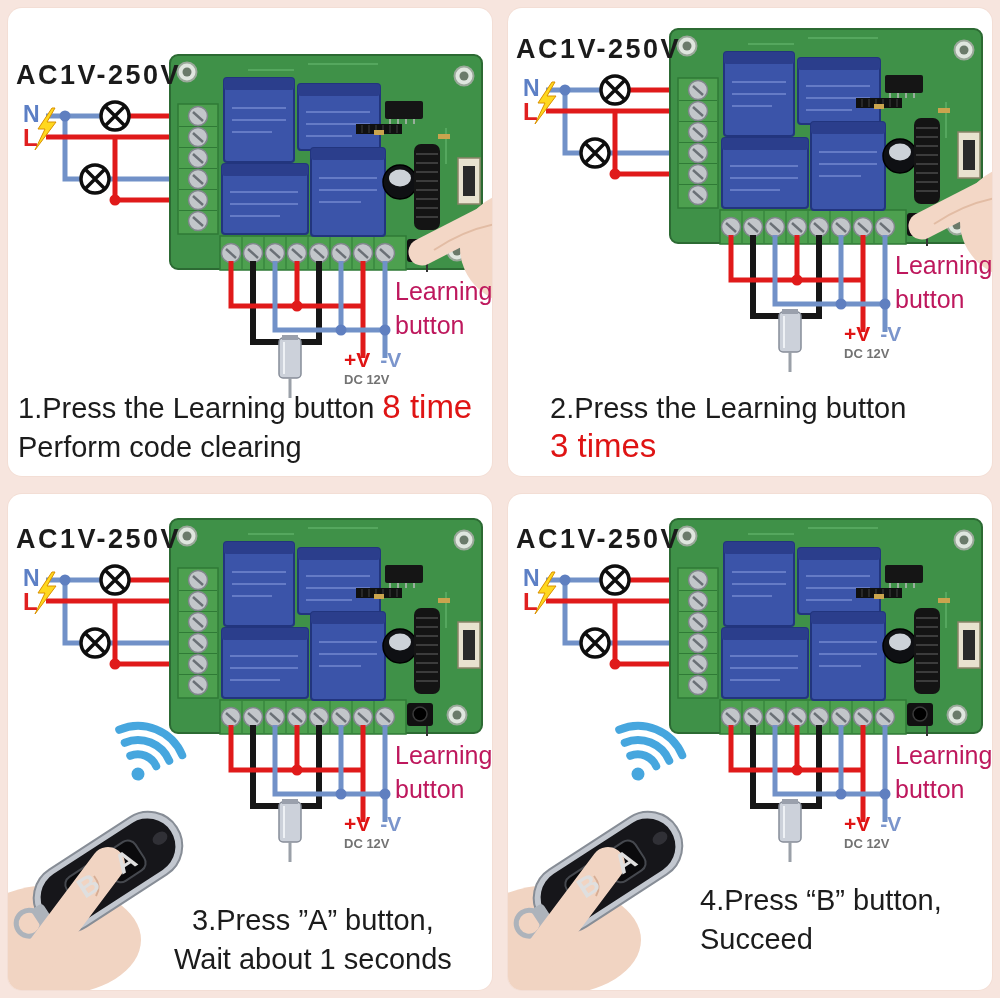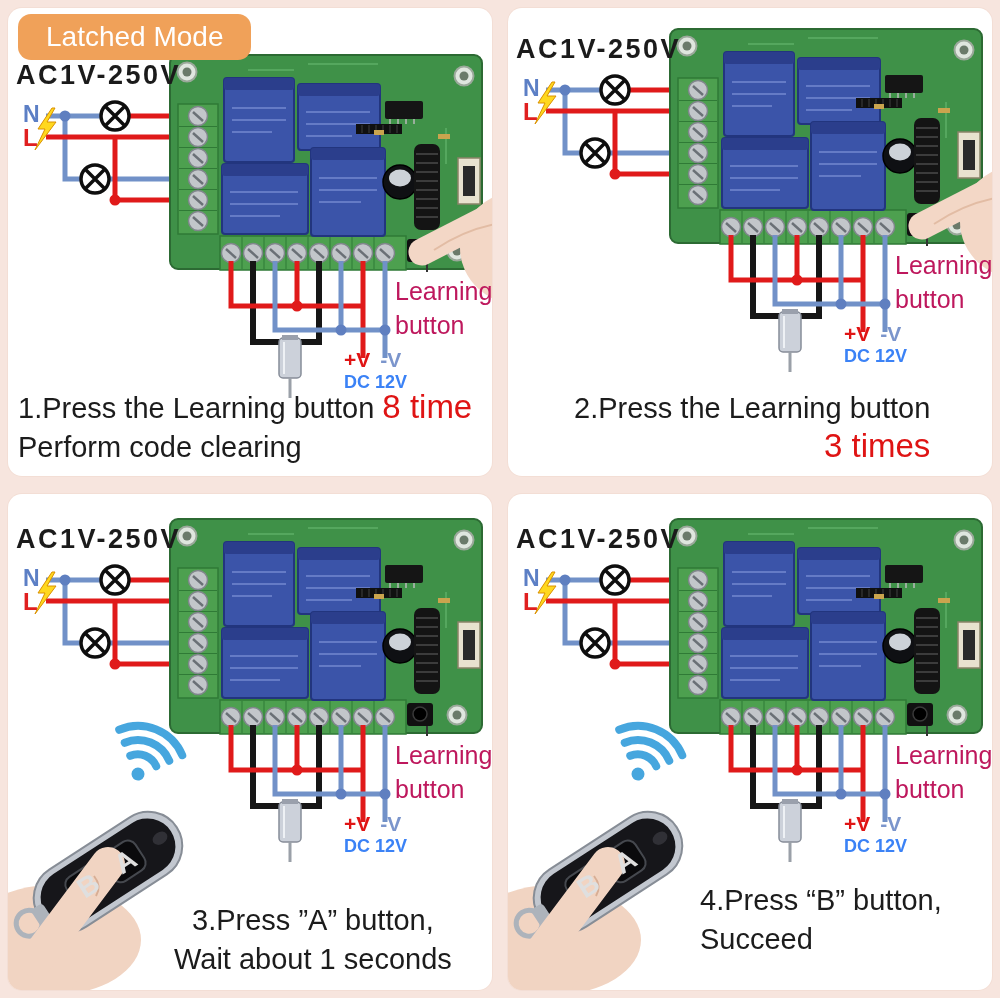--- a/index.html
+++ b/index.html
@@ -18,29 +18,29 @@
   .scene{position:absolute;left:0;top:0;width:484px;height:400px;overflow:visible;}
 
   .lbl{position:absolute;white-space:nowrap;}
   .voltage{left:8px;top:52px;font-size:27px;font-weight:700;letter-spacing:2.5px;color:#1b1b1b;}
   .n-label{left:15px;top:93px;font-size:23px;font-weight:700;color:#5c7fc5;}
   .l-label{left:15px;top:116px;font-size:24px;font-weight:700;color:#e01f1f;}
   .learning{left:387px;top:266px;font-size:25px;color:#be185d;line-height:34px;}
   .pv{left:336px;top:340px;font-size:21px;font-weight:700;}
   .pv .plus{color:#e01414;}
   .pv .minus{color:#7b95cc;margin-left:10px;}
-  .dc{left:336px;top:364px;font-size:18px;font-weight:700;color:#3b82f6;}
+  .dc{left:336px;top:364px;font-size:13px;font-weight:700;color:#737373;}
 
   .badge{position:absolute;left:10px;top:6px;display:inline-flex;align-items:center;
          padding:0 28px;height:46px;background:#f0a159;border-radius:13px;
          color:#ffffff;font-size:28px;z-index:5;}
 
   .caption{position:absolute;font-size:29px;color:#1c1c1c;line-height:37px;z-index:4;}
   .p1 .caption{left:10px;top:380px;}
-  .p2 .caption{left:66px;top:380px;text-align:right;}
+  .p2 .caption{left:42px;top:380px;}
   .p3 .caption{left:166px;top:406px;text-align:center;}
   .p4 .caption{left:172px;top:386px;margin-left:20px;}
   .cap-line{white-space:nowrap;}
   .c-red{color:#df1414;font-size:33px;}
 
   .wifi-svg{position:absolute;left:80px;top:210px;width:100px;height:90px;overflow:visible;}
   .remote-svg{position:absolute;left:-30px;top:278px;width:260px;height:215px;overflow:visible;}
   .rl{font-family:"Liberation Sans",sans-serif;font-size:28px;font-weight:700;fill:#dfdfdf;
       text-anchor:middle;}
 </style>
@@ -224,21 +224,20 @@
       </g>
       <path d="M58 188 L130 92" stroke="#f1d4c2" stroke-width="34" stroke-linecap="round" fill="none"></path>
       <path d="M116 104 q8 10 2 20" stroke="#d8ae95" stroke-width="2" fill="none"></path>
     </symbol>
   </defs>
 </svg>
 
 <div class="canvas">
 
   <section class="panel p1">
-    <div class="badge">Latched Mode</div>
     <div class="diagram">
       <svg class="scene" viewBox="0 0 484 400">
         <use href="#sym-circuit" width="484" height="400"></use>
         <use href="#sym-hand" x="392" y="162" width="170" height="140"></use>
       </svg>
       <div class="lbl voltage">AC1V-250V</div>
       <div class="lbl n-label">N</div>
       <div class="lbl l-label">L</div>
       <div class="lbl learning">
         <div>Learning</div>

